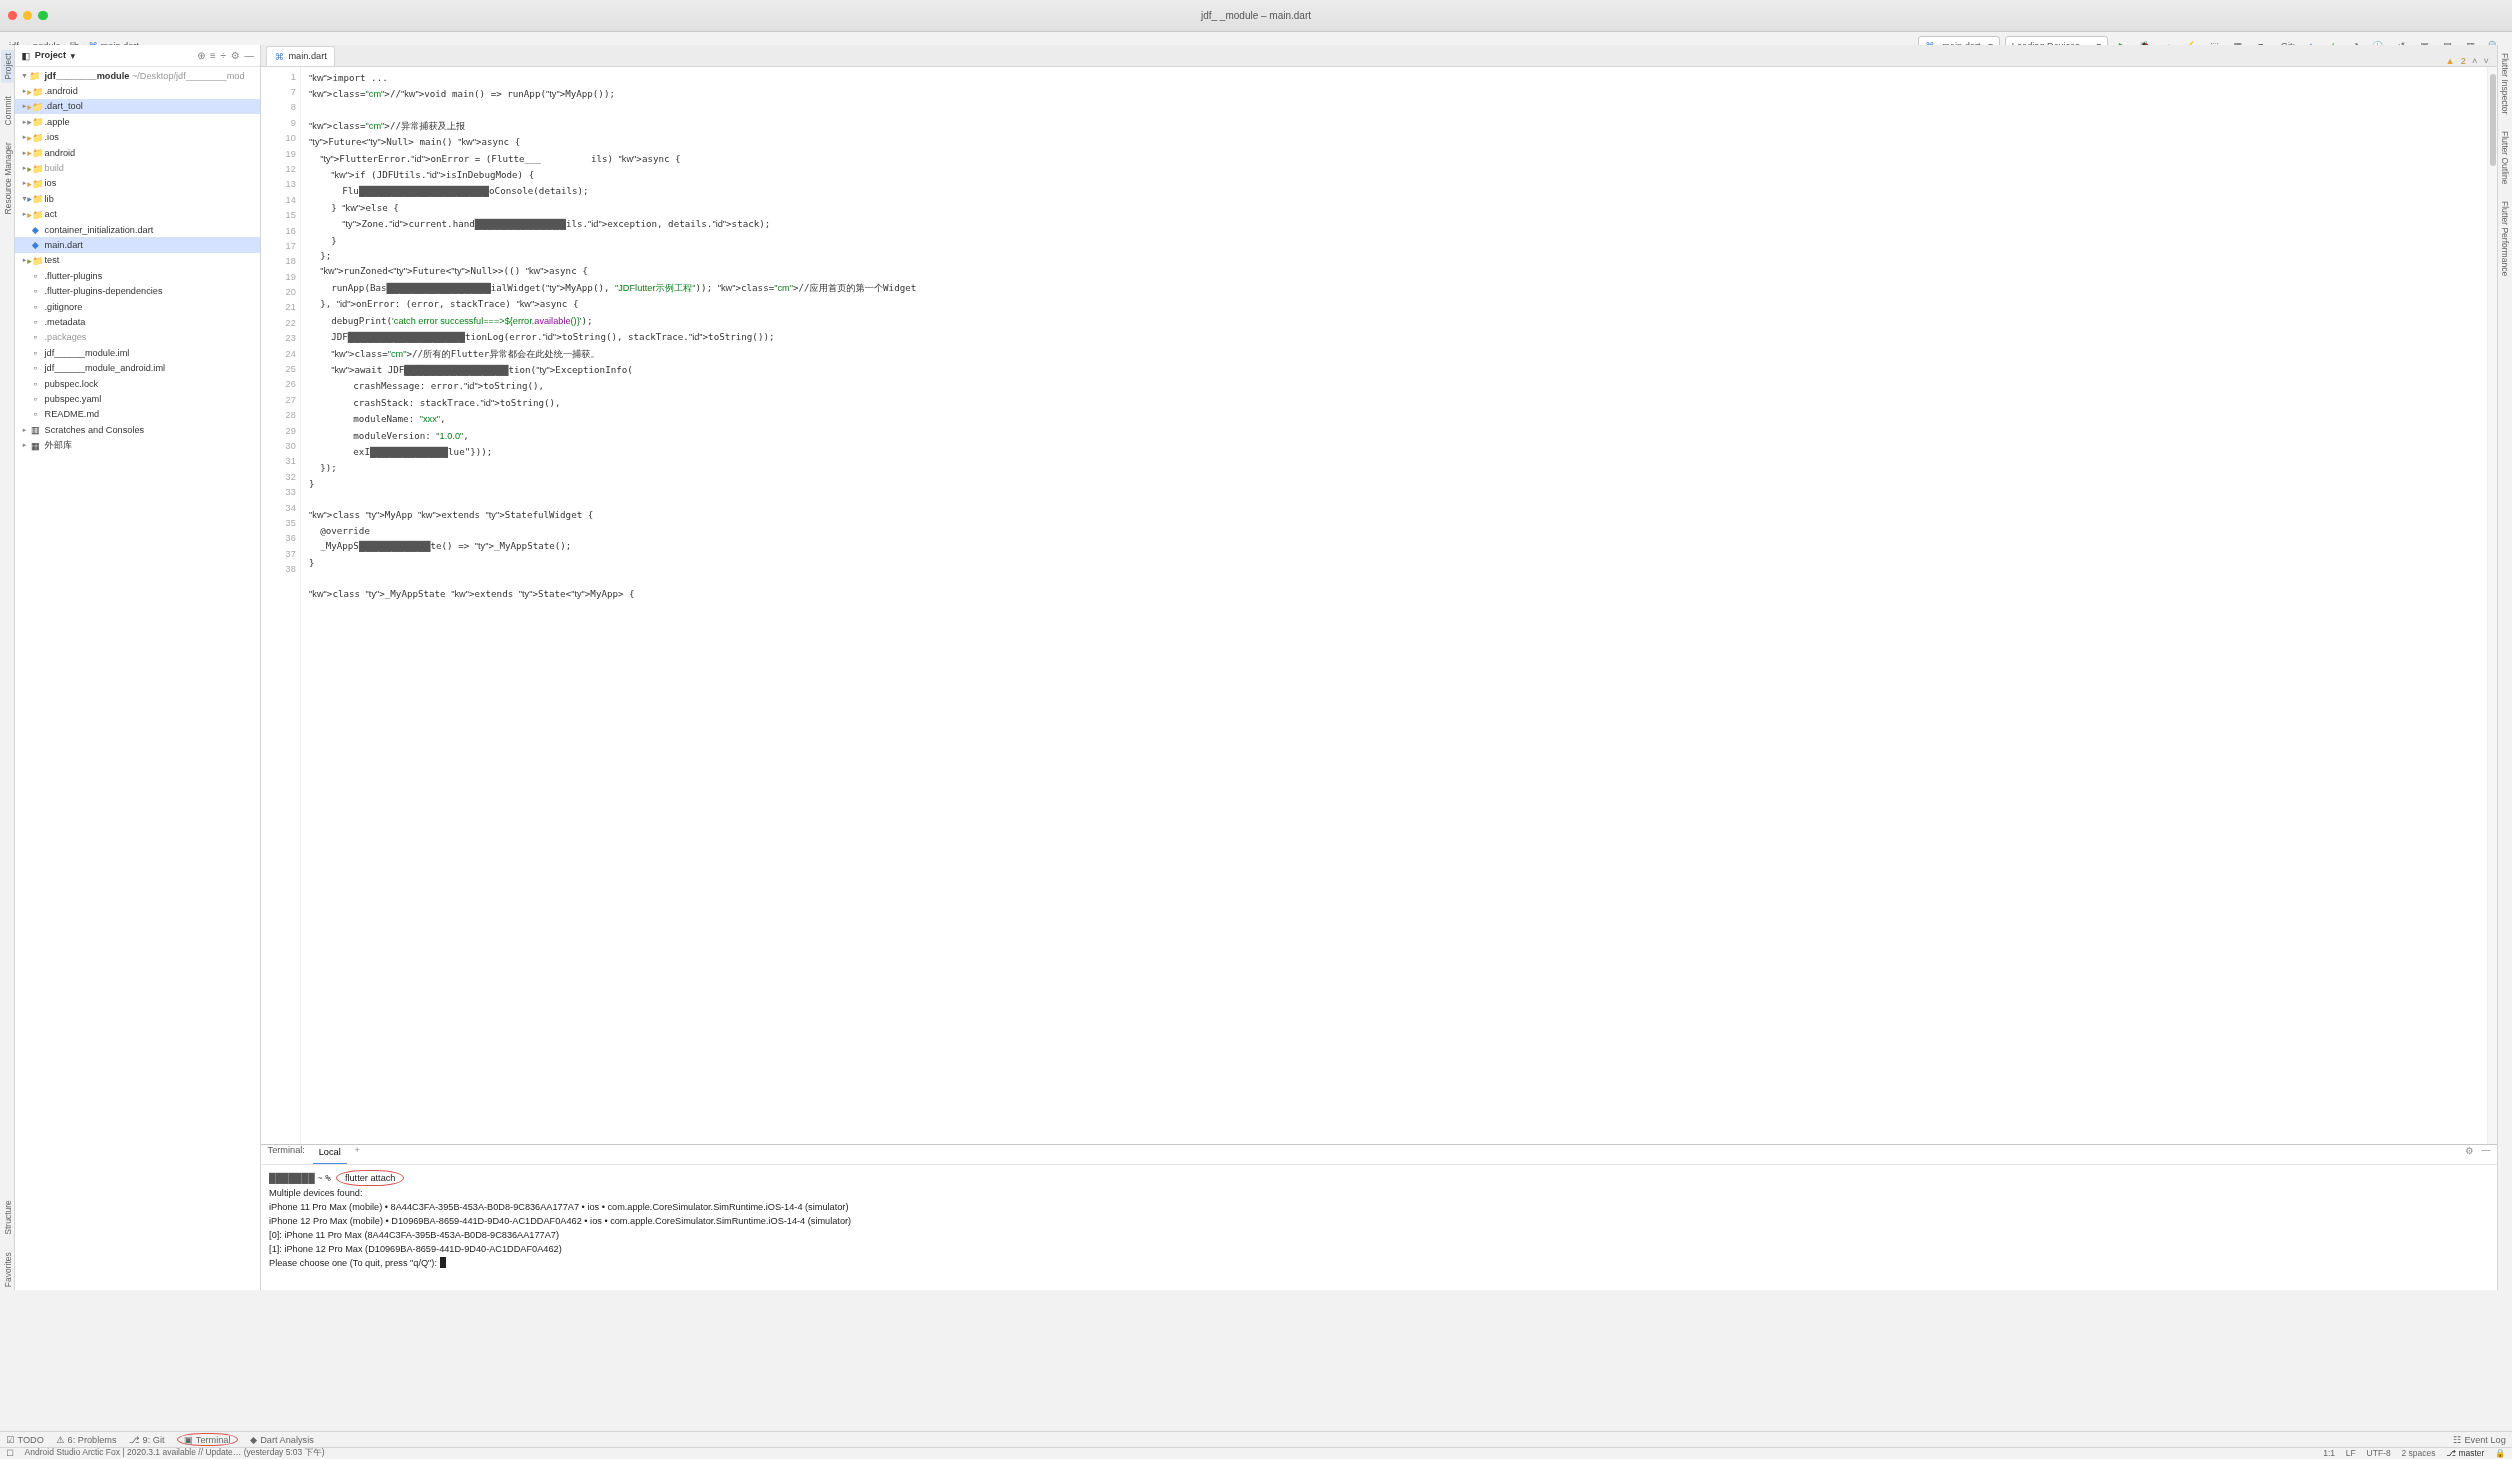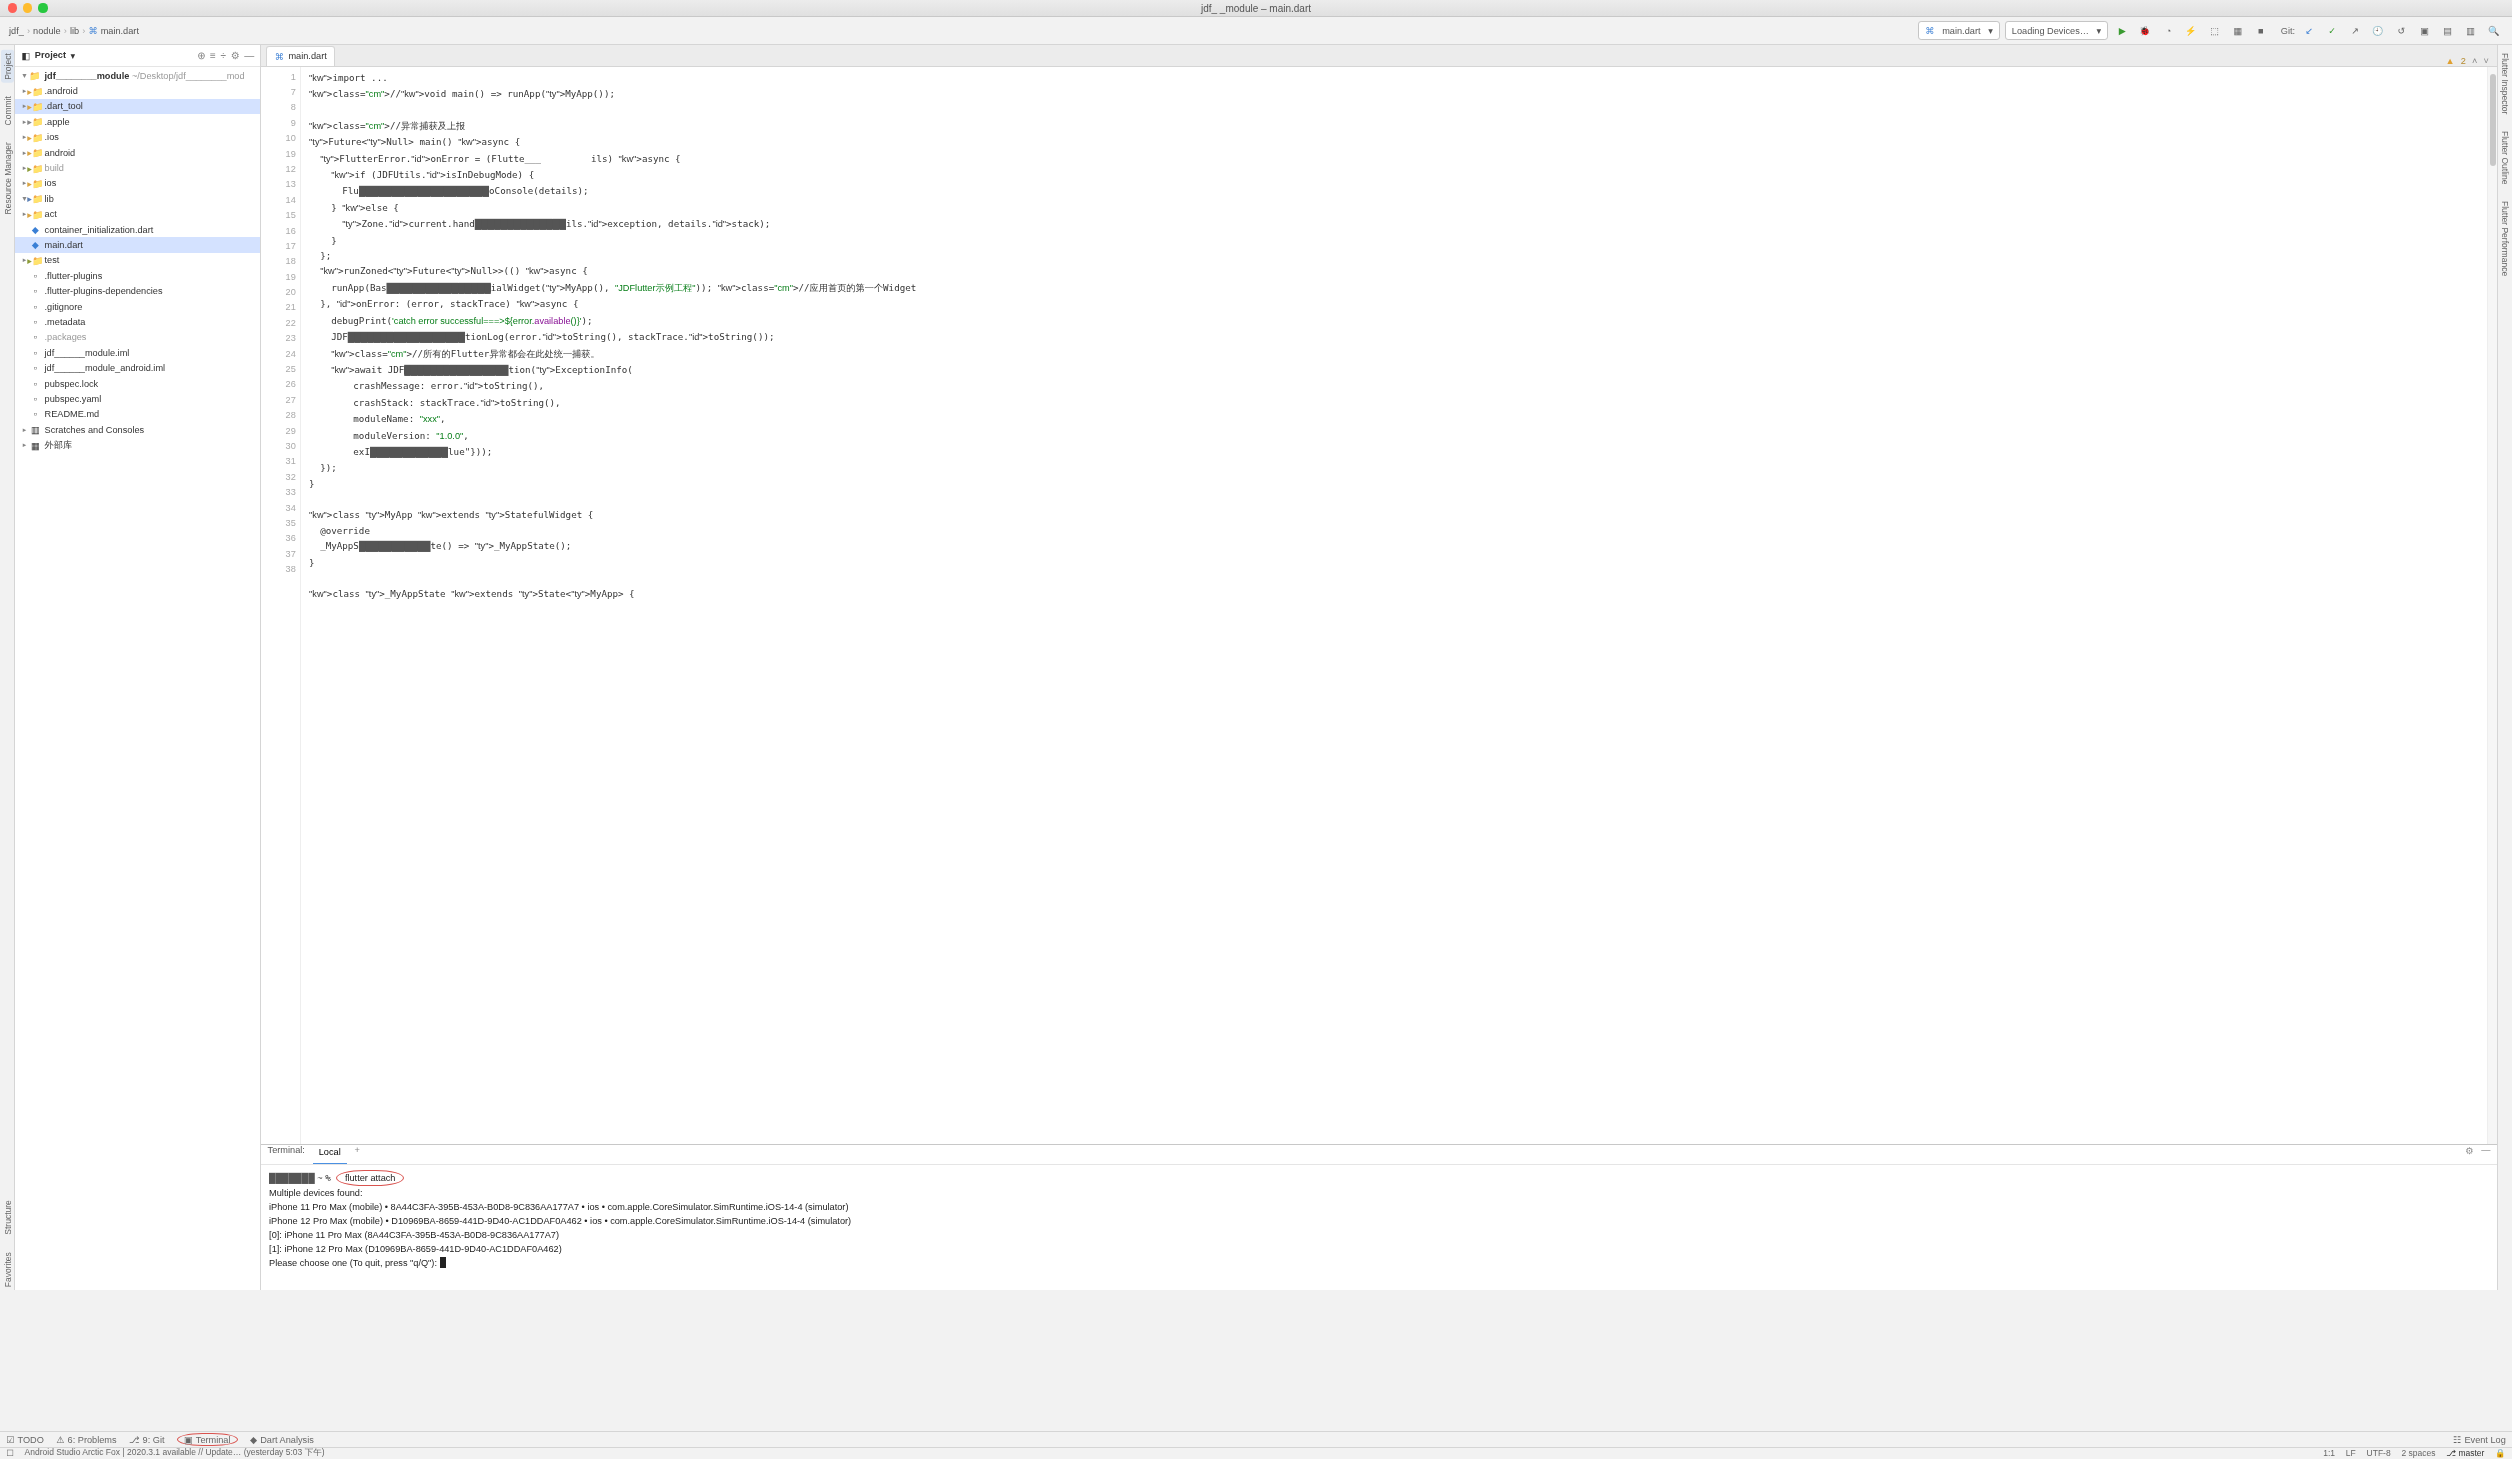--- a/index.html
+++ b/index.html
@@ -1,20 +1,20 @@
 <!DOCTYPE html>
 <html style="font-size:12.3px"><head>
 <meta charset="utf-8">
 <style>
 *{box-sizing:border-box;margin:0;padding:0;font-family:-apple-system,BlinkMacSystemFont,"Segoe UI",sans-serif}
 html,body{width:100%;height:100%;overflow:hidden}
 body{background:#f2f2f2;font-size:9.2px;color:#333}
 
 
-.titlebar{height:17px;background:linear-gradient(#ececec,#e0e0e0);border-bottom:0.8px solid #c8c8c8;display:flex;align-items:center;position:relative}
+.titlebar{height:32px;background:linear-gradient(#ececec,#e0e0e0);border-bottom:0.8px solid #c8c8c8;display:flex;align-items:center;position:relative}
 .traffic{display:flex;gap:6.2px;margin-left:7.7px}
 .light{width:9.2px;height:9.2px;border-radius:50%}
 .light.r{background:#ff5f57}.light.y{background:#febc2e}.light.g{background:#28c840}
 .wintitle{position:absolute;left:50%;transform:translateX(-50%);font-size:10px;color:#555}
 
 
 .navrow{height:28px;background:#f2f2f2;border-bottom:0.8px solid #d5d5d5;display:flex;align-items:center;padding:0 9px;gap:4.6px}
 .crumbs{display:flex;align-items:center;gap:3.1px;font-size:9.2px;color:#555}
 .crumbs .sep{color:#aaa}
 .nav-spacer{flex:1}

